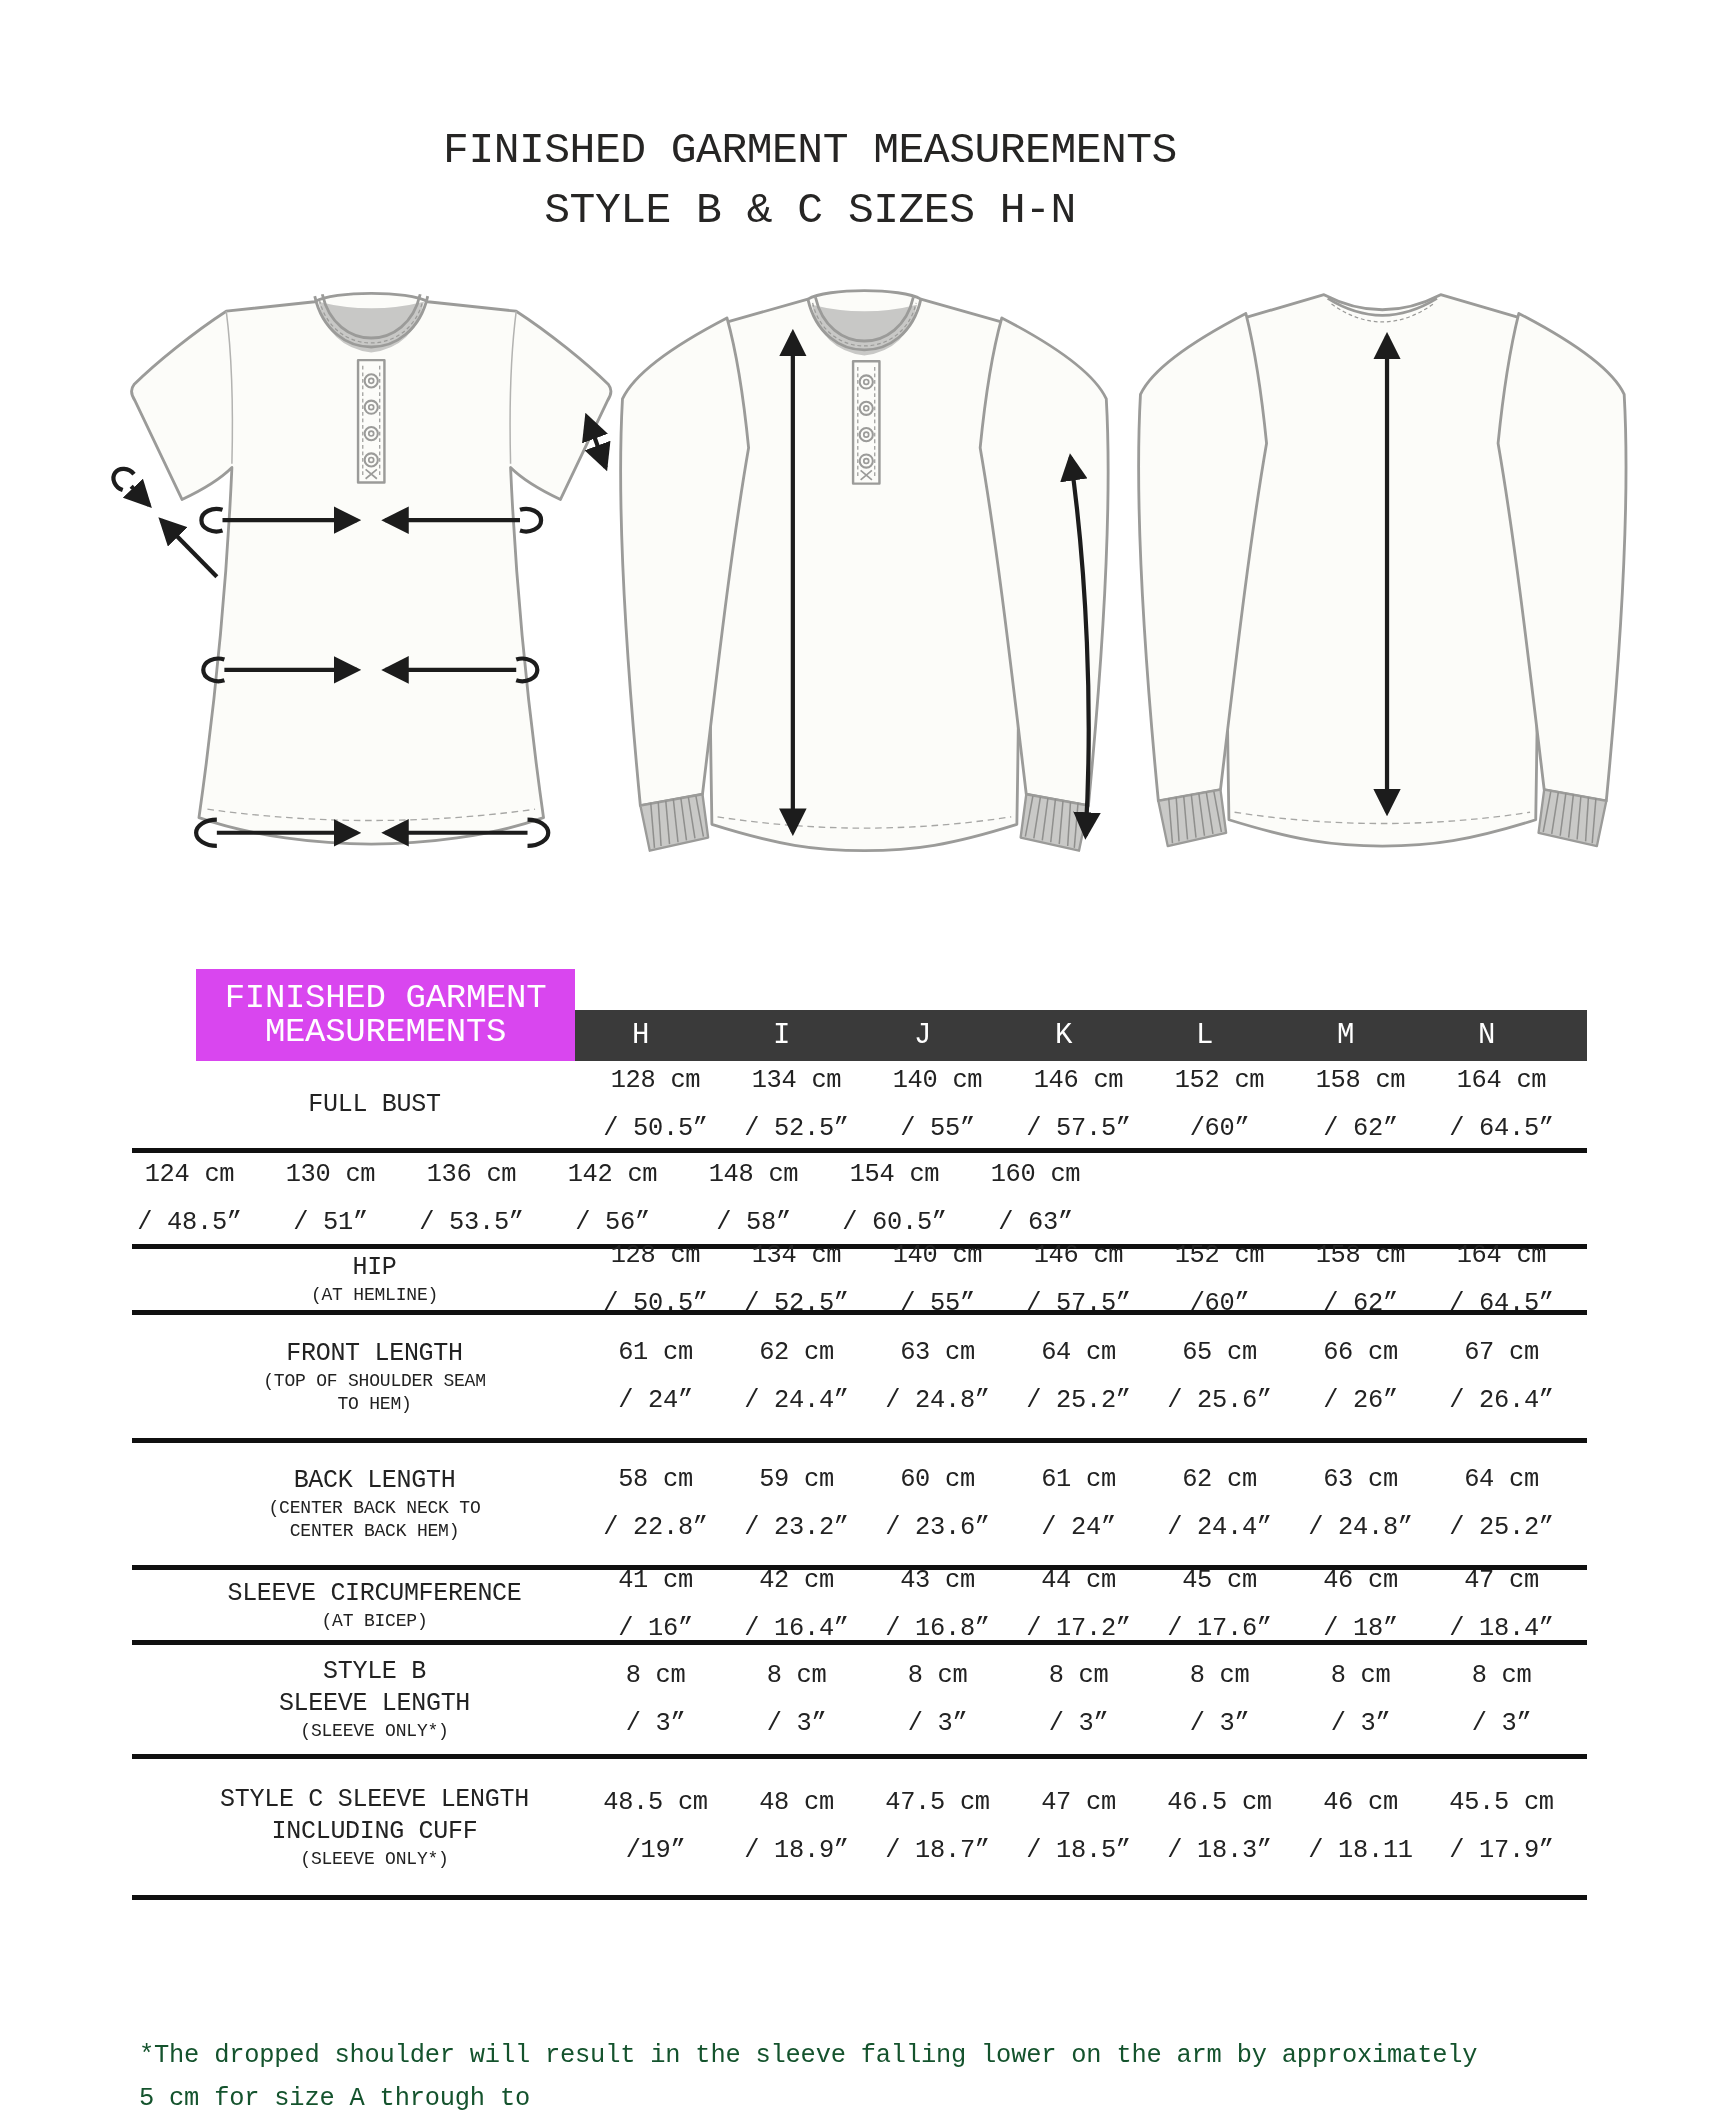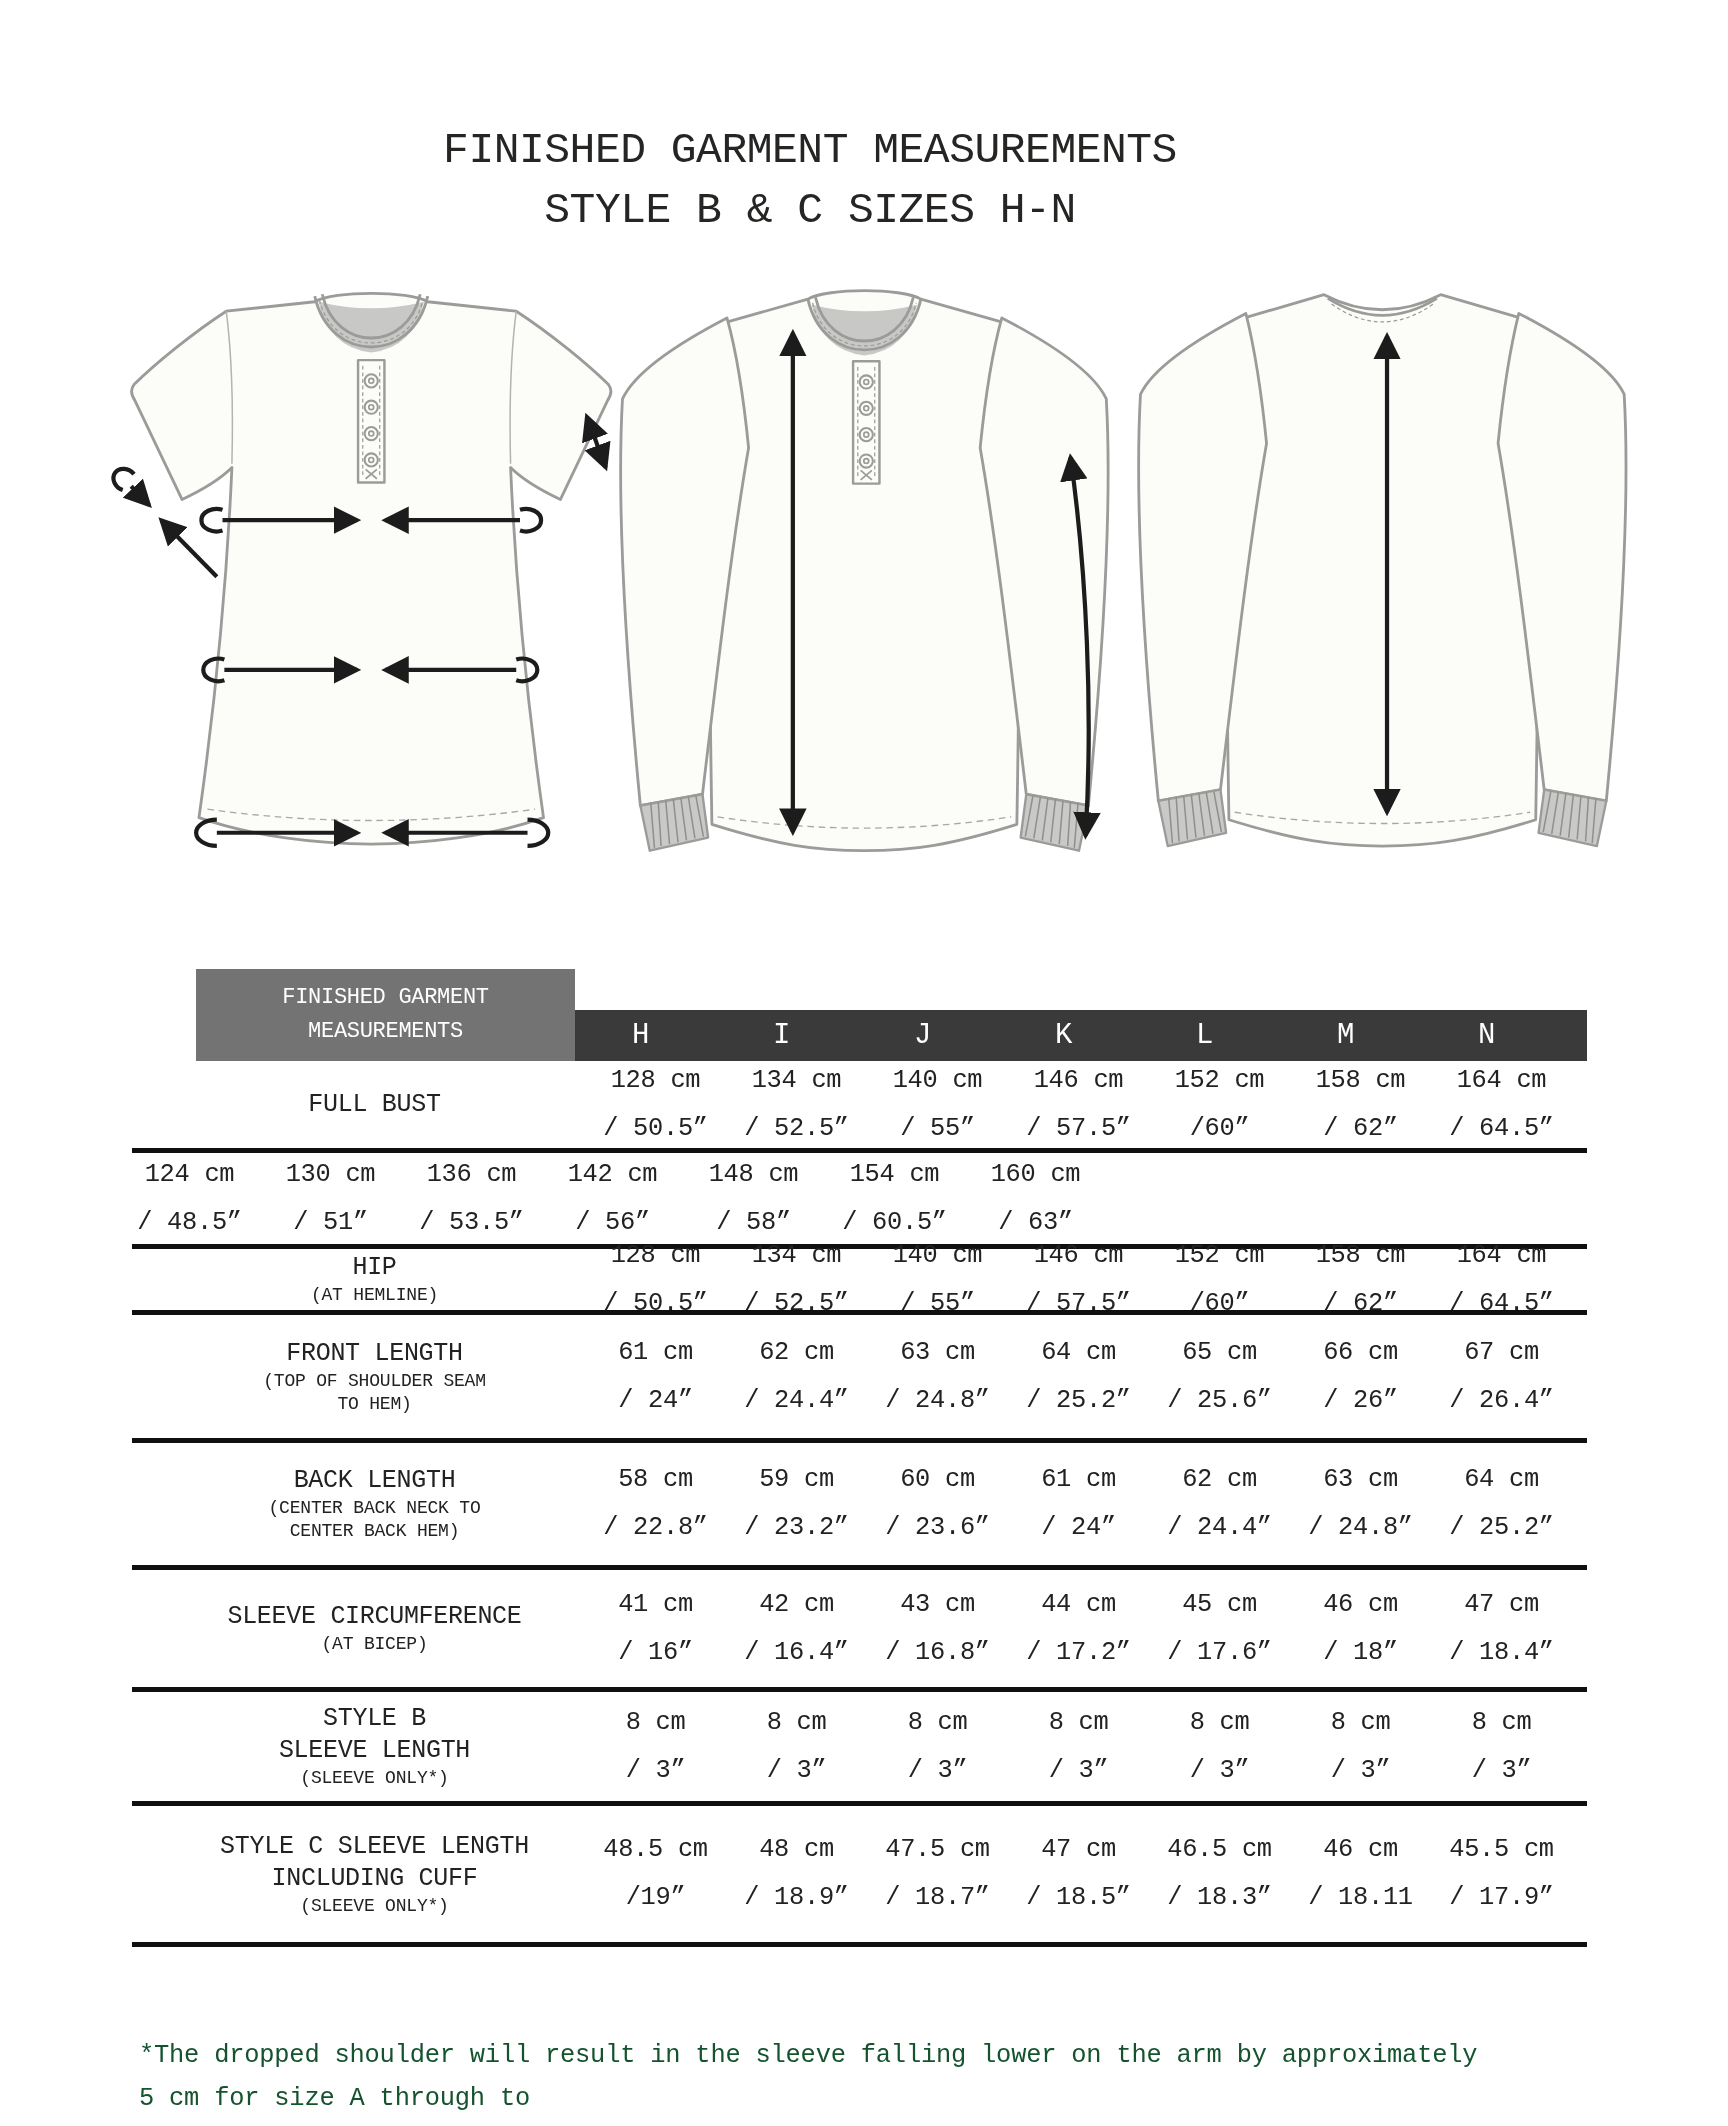--- a/index.html
+++ b/index.html
@@ -4,23 +4,23 @@
 <style>
   html,body{margin:0;padding:0;background:#ffffff;}
   #page{position:relative;width:1729px;height:2126px;background:#ffffff;overflow:hidden;
         font-family:Liberation Mono, monospace;color:#222;}
   .title{position:absolute;left:0;top:121px;width:1620px;text-align:center;
          font-size:43px;line-height:60px;color:#262524;letter-spacing:-0.5px;font-weight:500;}
   .diagram{position:absolute;}
   
   .size-table{position:absolute;left:132px;top:969px;width:1455px;}
   .thead{position:relative;height:92px;}
-  .corner-box{position:absolute;left:64px;top:0;width:379px;height:92px;background:#737373;
+  .corner-box{position:absolute;left:64px;top:0;width:379px;height:92px;background:#d946ef;
               color:#fff;display:flex;align-items:center;justify-content:center;text-align:center;
-              font-size:22px;line-height:34px;white-space:pre-line;letter-spacing:-0.3px;}
+              font-size:34px;line-height:34px;white-space:pre-line;letter-spacing:-0.3px;}
   .size-bar{position:absolute;left:443px;top:41px;width:1012px;height:51px;background:#3a3a3a;
             display:flex;align-items:center;padding-left:23.5px;box-sizing:border-box;}
   .size-cell{width:141px;box-sizing:border-box;padding-right:56px;text-align:center;
              color:#fff;font-size:29px;letter-spacing:0.5px;}
   .trow{display:flex;align-items:center;border-bottom:5.6px solid #101010;box-sizing:border-box;}
   .label-cell{width:466px;box-sizing:border-box;text-align:center;padding-left:19px;}
   .label-main{font-size:25px;line-height:32px;letter-spacing:-0.3px;white-space:pre-line;color:#222;}
   .label-sub{font-size:18px;line-height:22.6px;letter-spacing:-0.2px;white-space:pre-line;color:#222;}
   .label-sub:empty{display:none;}
   .val-cell{width:141px;box-sizing:border-box;padding-right:26px;text-align:center;
@@ -345,21 +345,21 @@
       <div class="val-cell">61 cm
 / 24”</div>
       <div class="val-cell">62 cm
 / 24.4”</div>
       <div class="val-cell">63 cm
 / 24.8”</div>
       <div class="val-cell">64 cm
 / 25.2”</div>
     </div>
 
-    <div class="trow" style="height:122px">
+    <div class="trow" style="height:75px">
       <div class="label-cell">
         <div class="label-main">SLEEVE CIRCUMFERENCE</div>
         <div class="label-sub">(AT BICEP)</div>
       </div>
       <div class="val-cell">41 cm
 / 16”</div>
       <div class="val-cell">42 cm
 / 16.4”</div>
       <div class="val-cell">43 cm
 / 16.8”</div>

